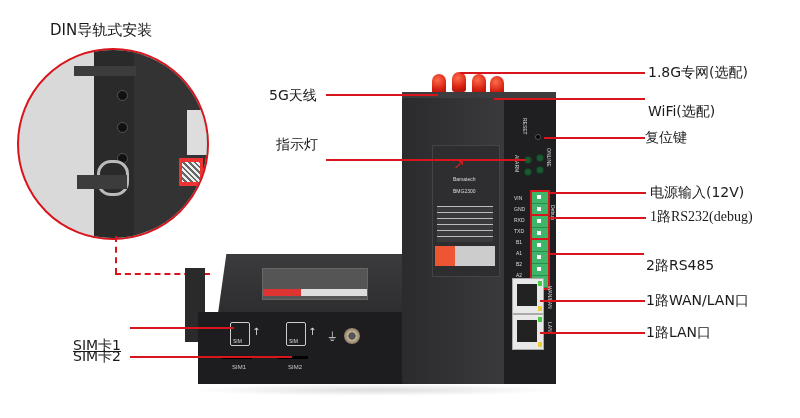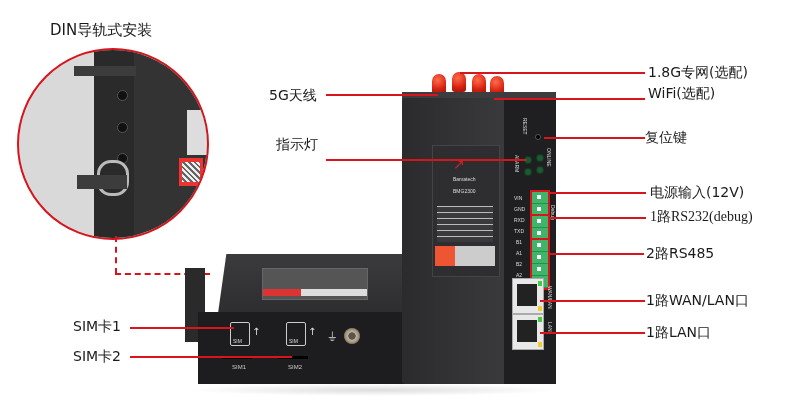--- a/index.html
+++ b/index.html
@@ -158,41 +158,41 @@
   </div>
 <div class="tiny" style="left:553px;top:286px;">WAN/LAN</div>
 <div class="tiny" style="left:553px;top:322px;">LAN</div>
 
 <div class="label" style="left:269px;top:86px;">5G天线</div>
 <div class="line" style="left:326px;top:94px;width:112px;"></div>
 
 <div class="label" style="left:276px;top:135px;">指示灯</div>
 <div class="line" style="left:326px;top:159px;width:200px;"></div>
 
-<div class="label" style="left:73px;top:317px;">SIM卡1</div>
+<div class="label" style="left:73px;top:336px;text-decoration:underline;">SIM卡1</div>
 <div class="line" style="left:130px;top:327px;width:104px;"></div>
 
 <div class="label" style="left:73px;top:347px;">SIM卡2</div>
 <div class="line" style="left:130px;top:356px;width:162px;"></div>
 
 <div class="line" style="left:460px;top:72px;width:185px;"></div>
 <div class="label" style="left:648px;top:63px;">1.8G专网(选配)</div>
 
 <div class="line" style="left:494px;top:98px;width:151px;"></div>
-<div class="label" style="left:648px;top:84px;">WiFi(选配)</div>
+<div class="label" style="left:648px;top:102px;">WiFi(选配)</div>
 
 <div class="line" style="left:544px;top:137px;width:101px;"></div>
 <div class="label" style="left:645px;top:128px;">复位键</div>
 
 <div class="line" style="left:548px;top:192px;width:98px;"></div>
 <div class="label" style="left:650px;top:183px;">电源输入(12V)</div>
 
 <div class="line" style="left:548px;top:217px;width:98px;"></div>
 <div class="label" style="left:650px;top:208px;font-family:Liberation Serif, serif;">1路RS232(debug)</div>
 
 <div class="line" style="left:548px;top:253px;width:96px;"></div>
-<div class="label" style="left:646px;top:244px;text-align:right;">2路RS485</div>
+<div class="label" style="left:646px;top:256px;text-align:right;">2路RS485</div>
 
 <div class="line" style="left:540px;top:300px;width:105px;"></div>
 <div class="label" style="left:646px;top:291px;text-align:right;">1路WAN/LAN口</div>
 
 <div class="line" style="left:540px;top:332px;width:105px;"></div>
 <div class="label" style="left:646px;top:323px;">1路LAN口</div>
 
 </body></html>

